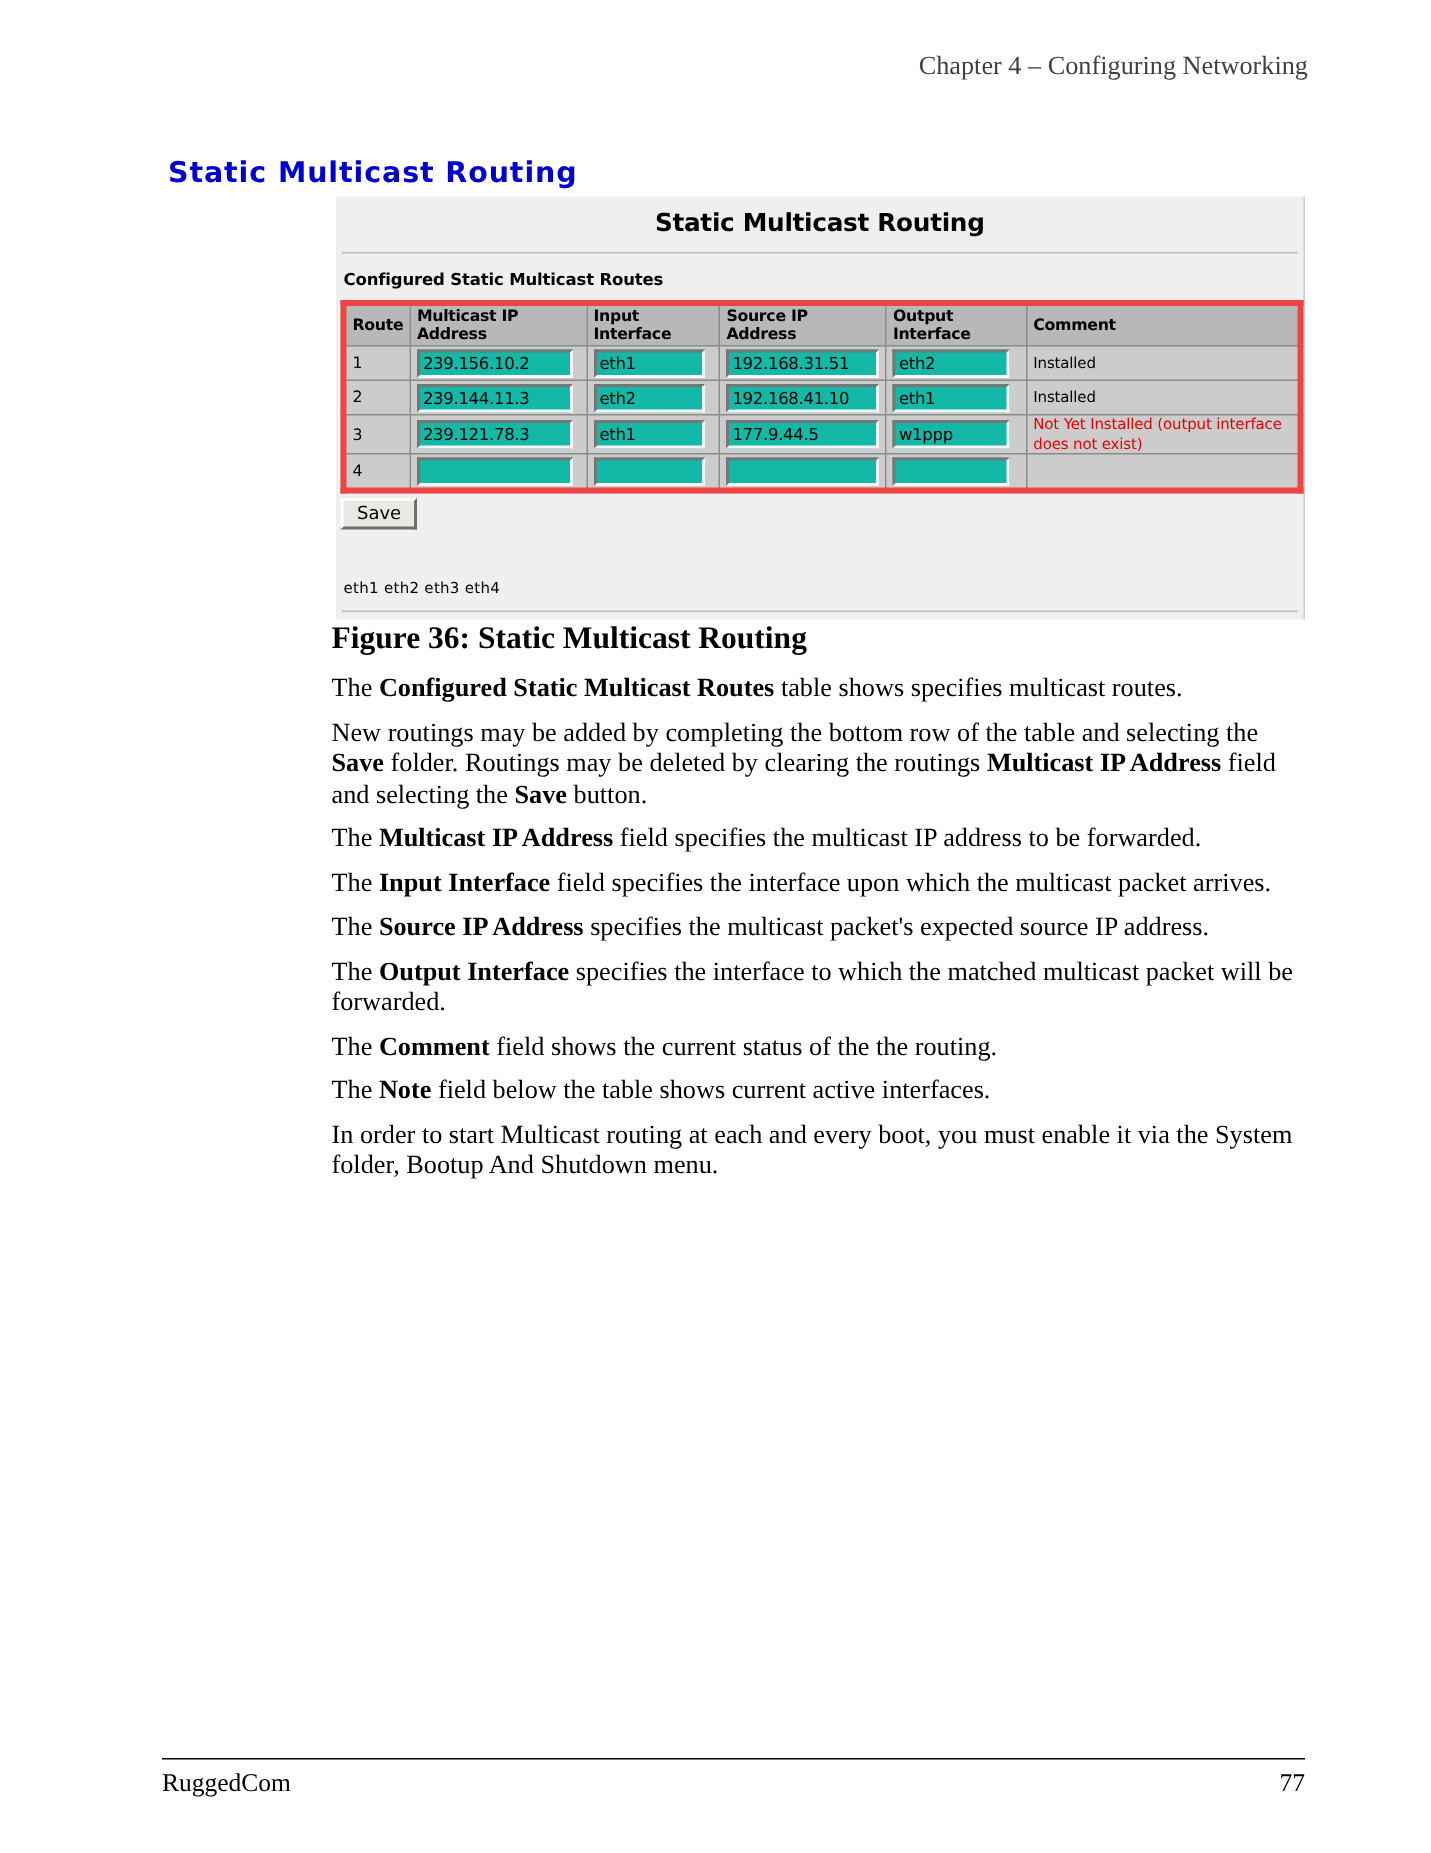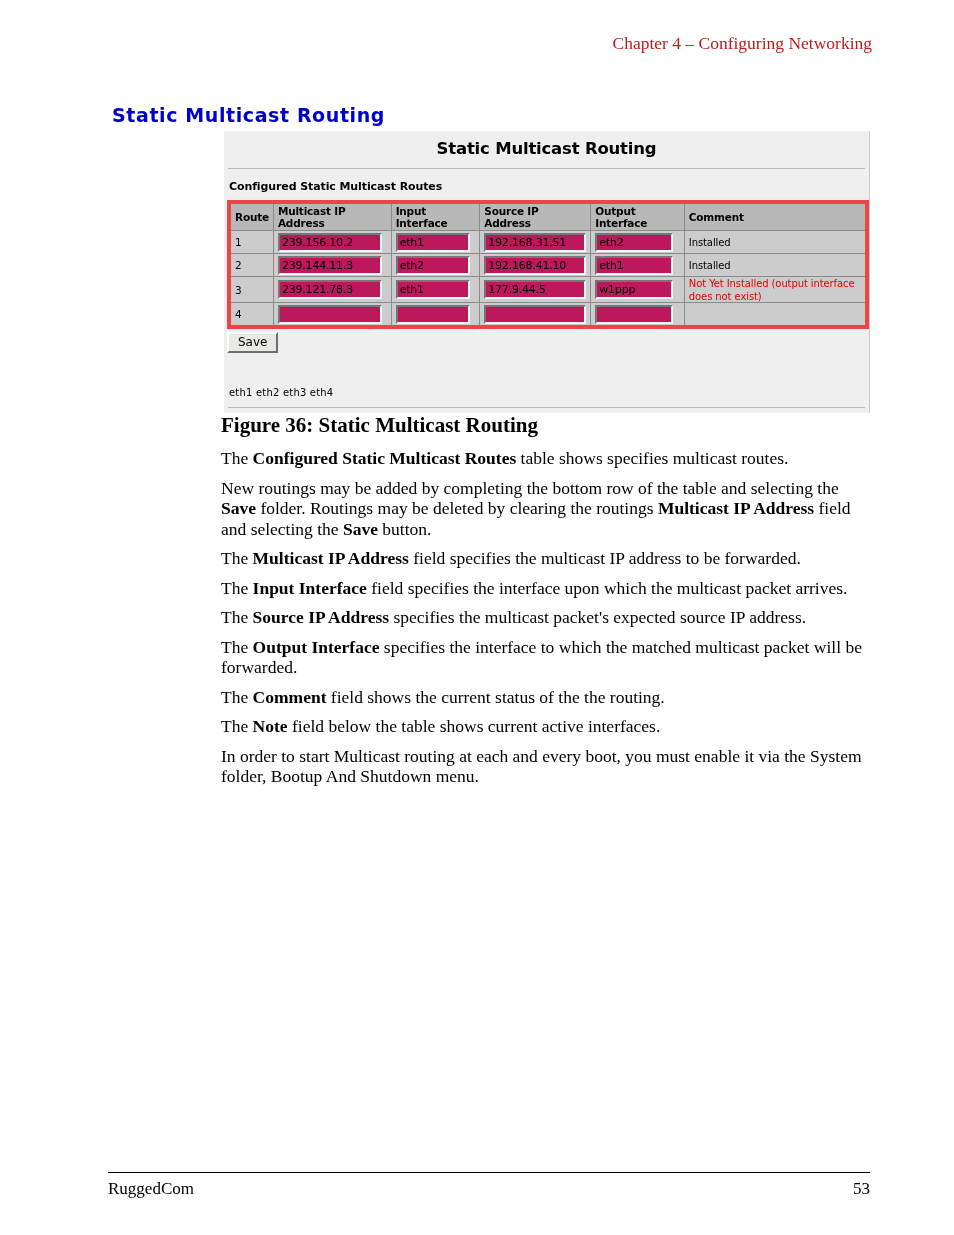--- a/index.html
+++ b/index.html
@@ -19,21 +19,21 @@
   
   .page-header {
     position: absolute;
     top: 33px;
     left: 0;
     width: 954px;
     text-align: right;
     padding-right: 82px;
     box-sizing: border-box;
     font-size: 17.5px;
-    color: #b91c1c;
+    color: #404040;
   }
 
   .footer-rule {
     position: absolute;
     left: 108px;
     top: 1172px;
     width: 762px;
     border-top: 1.6px solid #000;
   }
   .footer {
@@ -123,21 +123,21 @@
   .col-mcast    { width: 118px; }
   .col-inif     { width: 89px; }
   .col-srcip    { width: 106px; }
   .col-outif    { width: 94px; }
   .col-comment  { width: 190px; }
 
   .cell-route { font-size: 10px; }
 
   .txtfield {
     display: block;
-    background: #be185d;
+    background: #14b8a6;
     border: 2px solid;
     border-color: #767676 #f6f6f6 #f6f6f6 #767676;
     height: 15px;
     line-height: 15px;
     font-family: "DejaVu Sans", sans-serif;
     font-size: 11px;
     padding: 0 2px;
     box-sizing: content-box;
     color: #000;
     letter-spacing: -0.2px;
@@ -356,14 +356,14 @@
   <p><span>The </span><b>Comment</b><span> field shows the current status of the the routing.</span></p>
 
   <p><span>The </span><b>Note</b><span> field below the table shows current active interfaces.</span></p>
 
   <p><span>In order to start Multicast routing at each and every boot, you must enable it via the System folder, Bootup And Shutdown menu.</span></p>
 </div>
 
 <div class="footer-rule"></div>
 <div class="footer">
   <span>RuggedCom</span>
-  <span>53</span>
+  <span>77</span>
 </div>
 
 </body></html>

